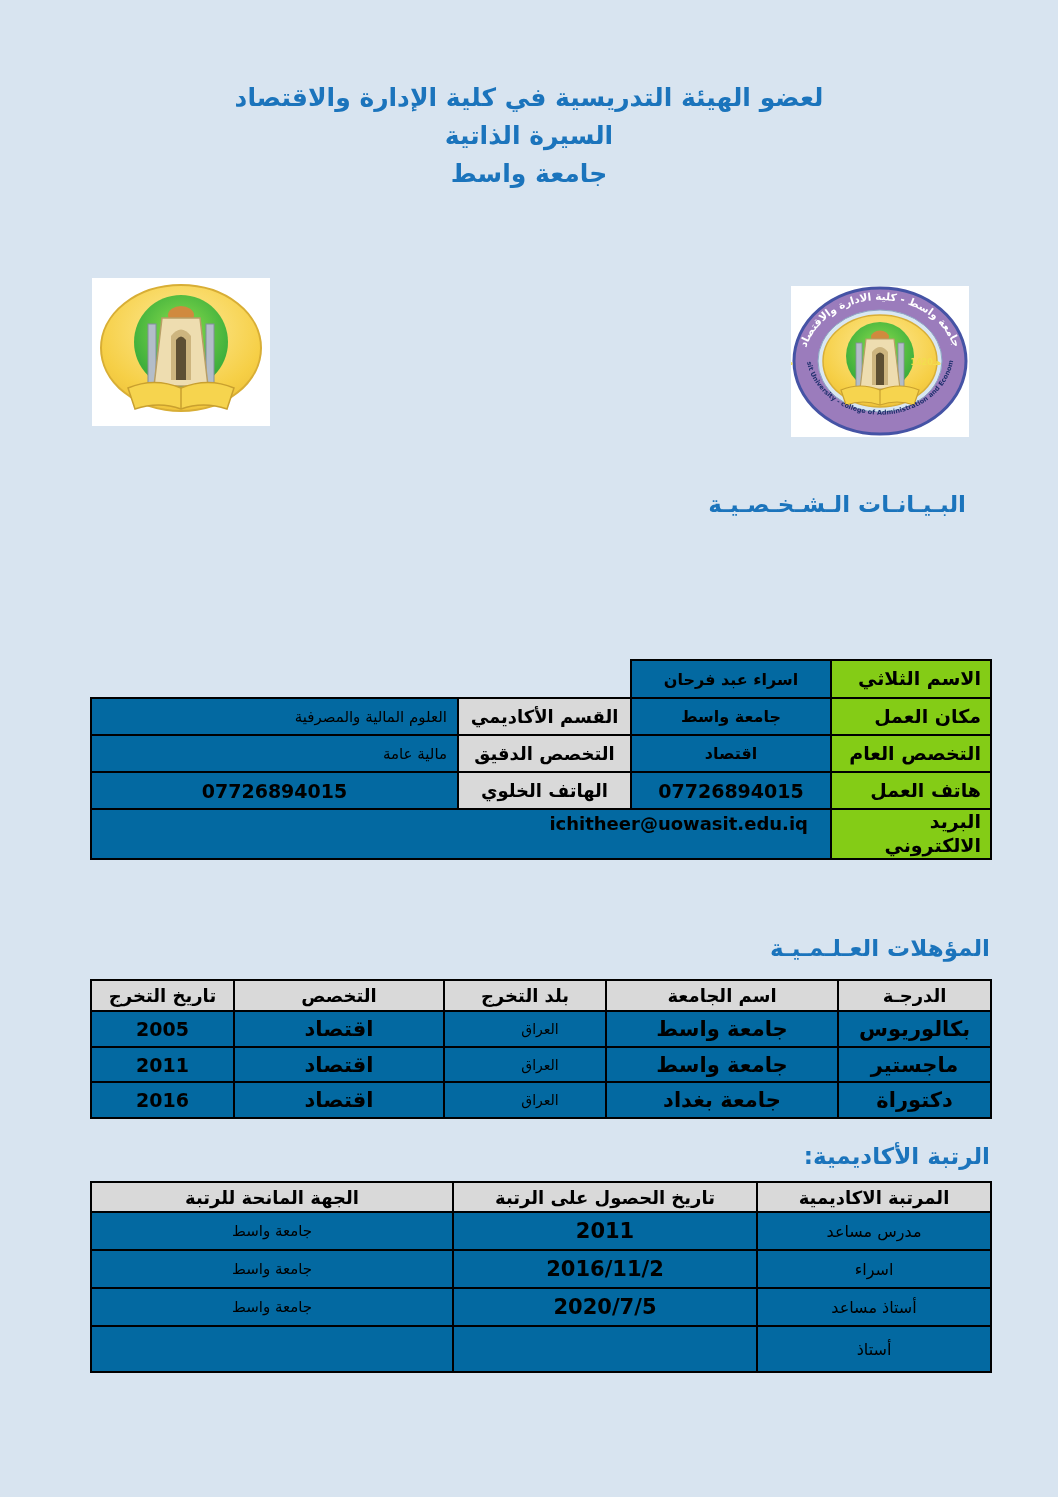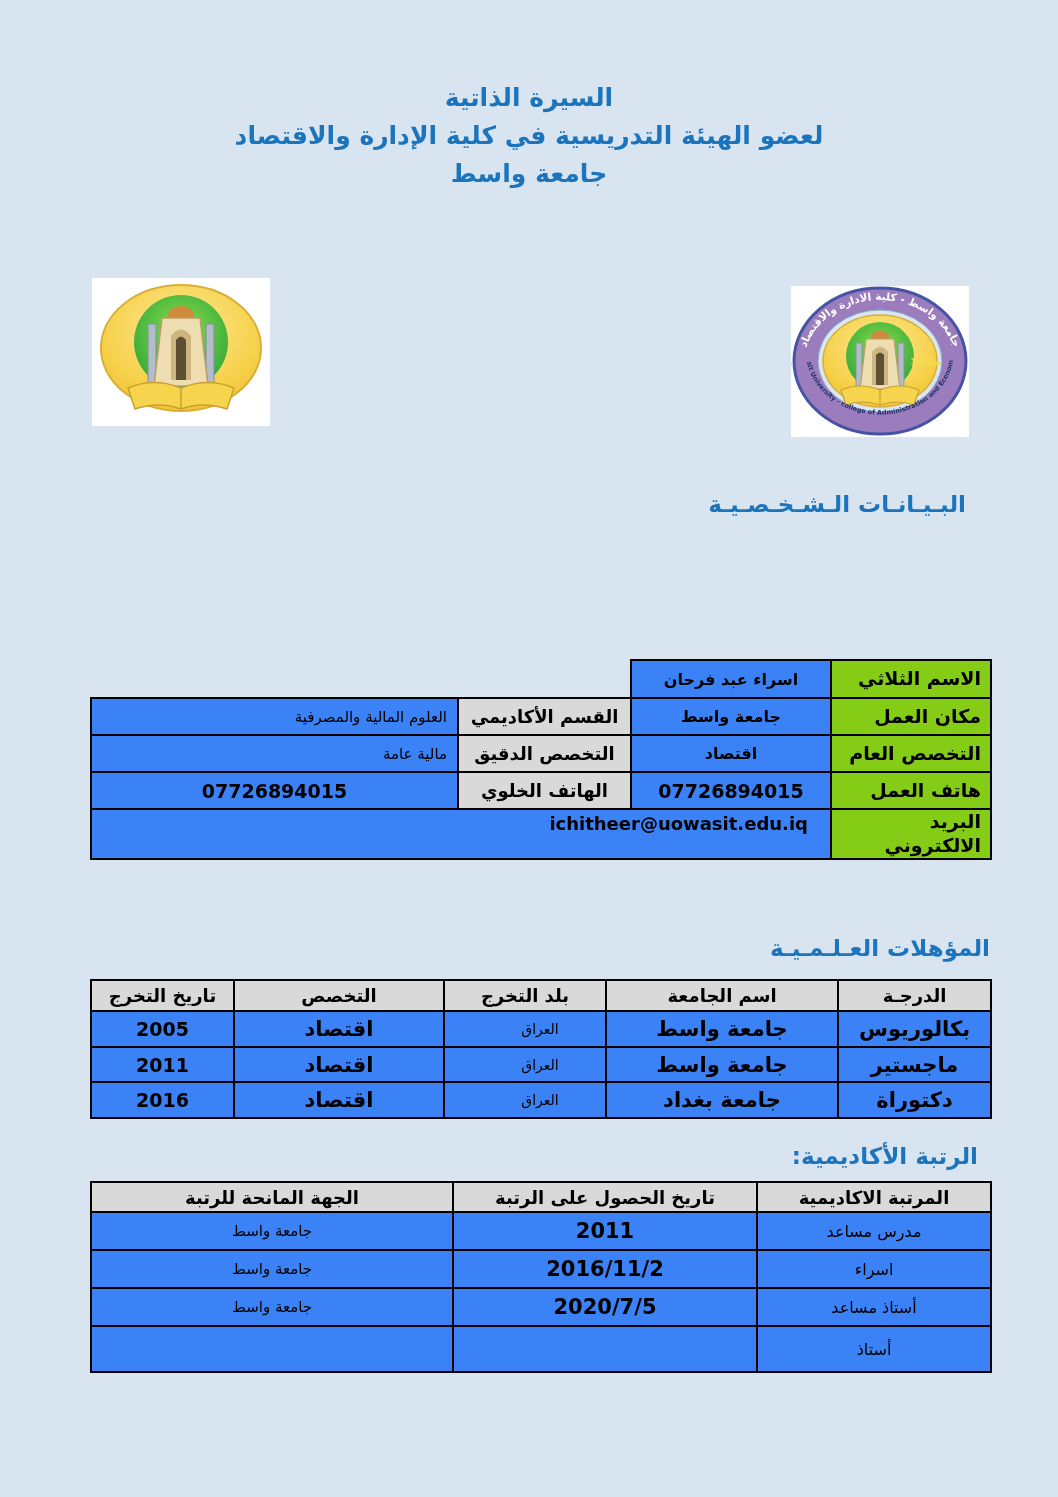--- a/index.html
+++ b/index.html
@@ -14,27 +14,27 @@
     color:#1b74bc;font-weight:bold;font-size:25px;line-height:38px;
   }
   
   .logo-box{position:absolute;background:#ffffff;}
   .logo-left{left:92px;top:278px;width:178px;height:148px;}
   .logo-right{left:791px;top:286px;width:178px;height:151px;}
   
   .sec-heading{position:absolute;color:#1b74bc;font-weight:bold;font-size:23px;white-space:nowrap;}
   .h-personal{top:491px;right:92px;}
   .h-qual{top:935px;right:68px;}
-  .h-rank{top:1143px;right:80px;}
+  .h-rank{top:1143px;right:68px;}
   
   table{border-collapse:collapse;table-layout:fixed;width:900px;direction:rtl;position:absolute;left:90px;}
   .t-personal{top:659px;}
   .t-qual{top:979px;}
   .t-rank{top:1181px;}
-  td{border:2px solid #000;background:#3b82f6;padding:0 6px;vertical-align:middle;overflow:hidden;}
+  td{border:2px solid #000;background:#0369a1;padding:0 6px;vertical-align:middle;overflow:hidden;}
   td.lbl{background:#84cc16;font-weight:bold;font-size:19px;text-align:right;padding-right:9px;line-height:1.25;}
   td.lbl-c{background:#d9d9d9;font-weight:bold;font-size:18px;text-align:center;}
   td.ghost{border:none;background:transparent;}
   td.v-center-b{font-weight:bold;font-size:16px;text-align:center;}
   td.v-start-b{font-weight:bold;font-size:16px;text-align:right;padding-right:38px;}
   td.v-thin{font-weight:normal;font-size:15px;text-align:right;padding-right:10px;}
   td.v-num{font-weight:bold;font-size:19px;text-align:center;direction:ltr;}
   td.v-email{font-weight:bold;font-size:18px;text-align:right;vertical-align:top;padding-top:3px;padding-right:22px;direction:ltr;}
   td.q-big{font-weight:bold;font-size:21px;text-align:center;}
   td.q-country{font-weight:normal;font-size:14px;text-align:center;padding-left:36px;}
@@ -42,22 +42,22 @@
   td.r-name{font-weight:normal;font-size:16px;text-align:center;}
   td.r-date{font-weight:bold;font-size:21px;text-align:center;direction:ltr;}
   td.r-grant{font-weight:normal;font-size:15px;text-align:center;}
 </style>
 </head>
 <body>
 
 <div class="page">
 
   <div class="title-block">
+    <div>لعضو الهيئة التدريسية في كلية الإدارة والاقتصاد</div>
     <div>السيرة الذاتية</div>
-    <div>لعضو الهيئة التدريسية في كلية الإدارة والاقتصاد</div>
     <div>جامعة واسط</div>
   </div>
 
   <div class="logo-box logo-left">
     <svg viewBox="0 0 178 148" width="178" height="148">
       <defs>
         <radialGradient id="gGoldL" cx="0.5" cy="0.35" r="0.8">
           <stop offset="0" stop-color="#fdea97"></stop>
             <stop offset="0.65" stop-color="#f6cf46"></stop>
             <stop offset="1" stop-color="#e8b832"></stop>

